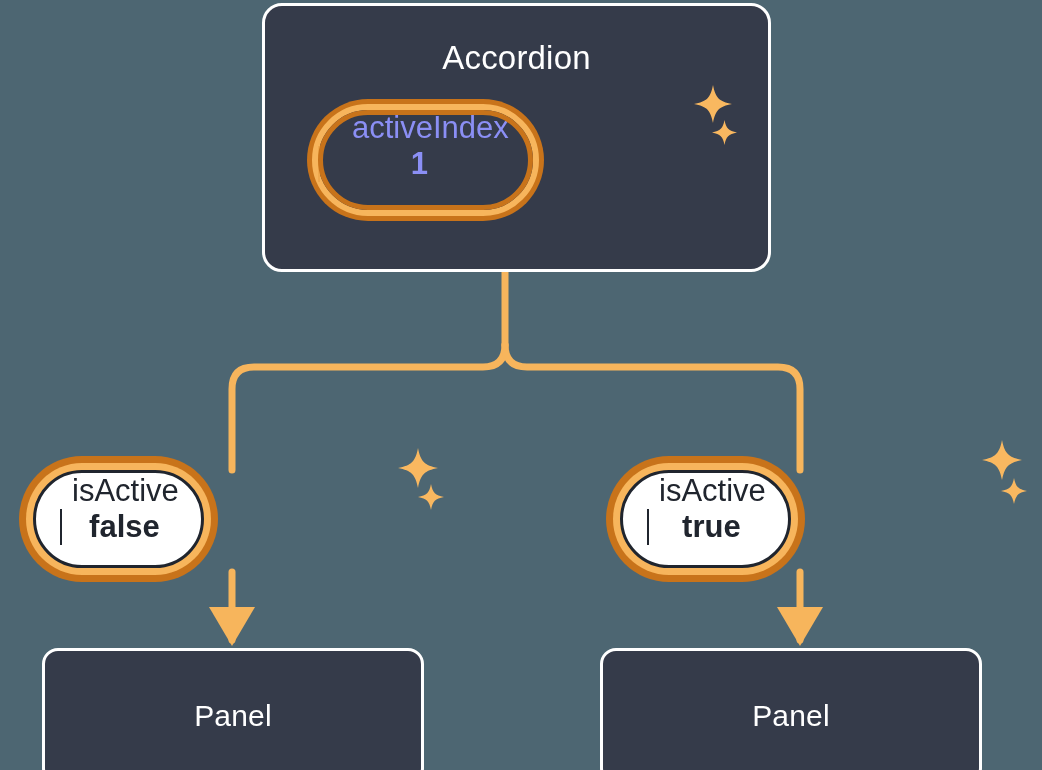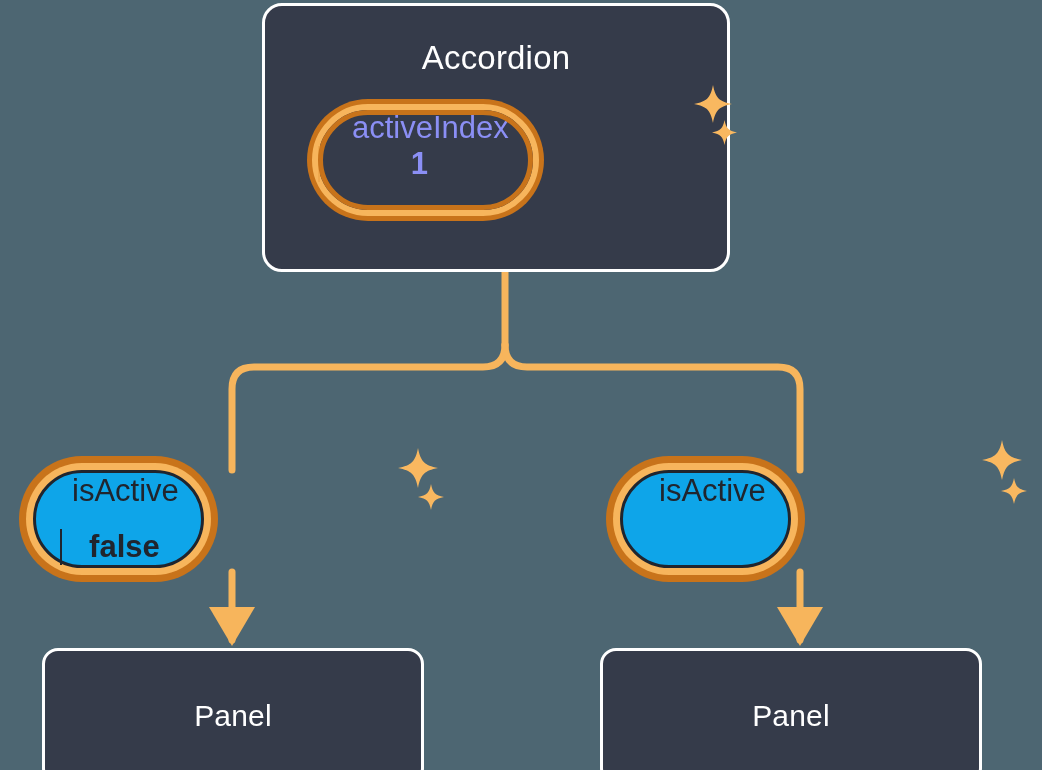--- a/index.html
+++ b/index.html
@@ -48,21 +48,21 @@
     color: #ffffff;
     font-size: 33px;
     font-weight: 400;
     letter-spacing: 0.2px;
     line-height: 1;
   }
 
   #accordion-card {
     left: 262px;
     top: 3px;
-    width: 468px;
+    width: 509px;
     height: 269px;
     border-radius: 20px;
   }
   #accordion-card .card-title {
     margin-top: 35px;
   }
 
   #panel-left {
     left: 42px;
     top: 648px;
@@ -117,26 +117,25 @@
   .pill-dark .pill-value {
     color: #8b8ff5;
     font-size: 31px;
     font-weight: 700;
     padding: 0 40px 0 26px;
     border-left: 2px solid #f0a94e;
   }
 
   
   .pill-purple {
-    background: #0ea5e9;
+    background: #ffffff;
     border: 3px solid #20252e;
     box-shadow:
       0 0 0 7px #f7b55c,
       0 0 0 14px #c8731a;
-    justify-content: space-between;
   }
   .pill-purple .pill-name {
     color: #20252e;
     font-size: 31px;
     font-weight: 400;
     padding: 0 22px 0 36px;
   }
   .pill-purple .pill-value {
     color: #20252e;
     font-size: 31px;
@@ -226,20 +225,21 @@
       <path d="M20 0 C22.6 13.5 26.5 17.4 40 20 C26.5 22.6 22.6 26.5 20 40 C17.4 26.5 13.5 22.6 0 20 C13.5 17.4 17.4 13.5 20 0 Z" fill="#f9b860"></path>
     </svg>
   </div>
 
   <div class="card center-label" id="panel-left">
     <div class="card-title">Panel</div>
   </div>
 
   <div class="pill pill-purple" id="pill-isactive-right">
     <div class="pill-name">isActive</div>
+    <div class="pill-value">true</div>
   </div>
 
   <div class="sparkle" style="left:982px; top:440px;">
     <svg width="40" height="40" viewBox="0 0 40 40">
       <path d="M20 0 C22.6 13.5 26.5 17.4 40 20 C26.5 22.6 22.6 26.5 20 40 C17.4 26.5 13.5 22.6 0 20 C13.5 17.4 17.4 13.5 20 0 Z" fill="#f9b860"></path>
     </svg>
   </div>
   <div class="sparkle" style="left:1001px; top:478px;">
     <svg width="26" height="26" viewBox="0 0 40 40">
       <path d="M20 0 C22.6 13.5 26.5 17.4 40 20 C26.5 22.6 22.6 26.5 20 40 C17.4 26.5 13.5 22.6 0 20 C13.5 17.4 17.4 13.5 20 0 Z" fill="#f9b860"></path>

